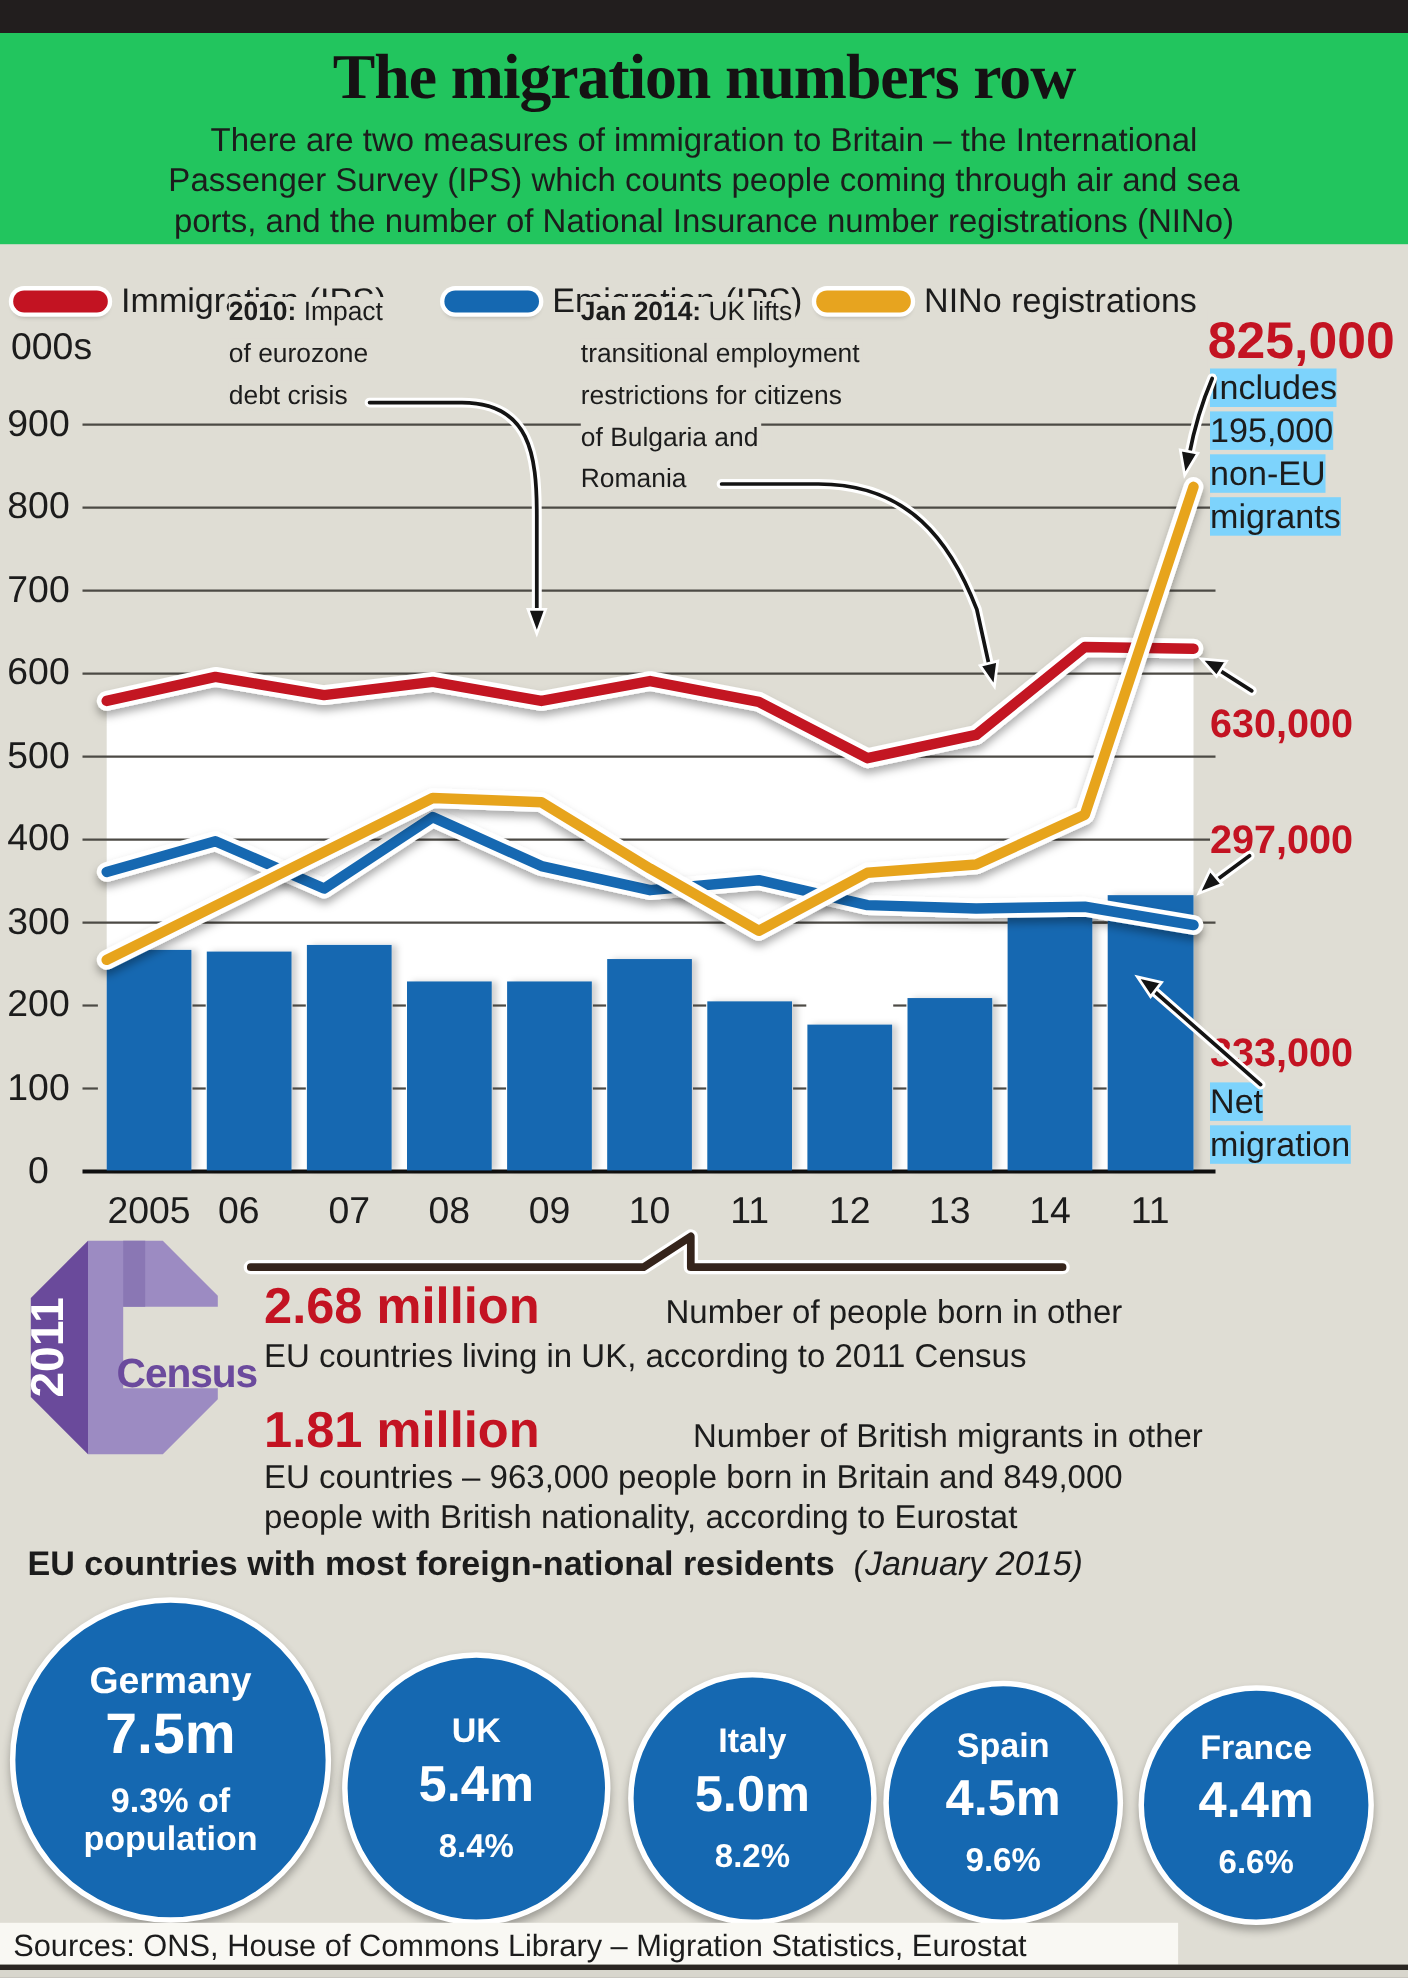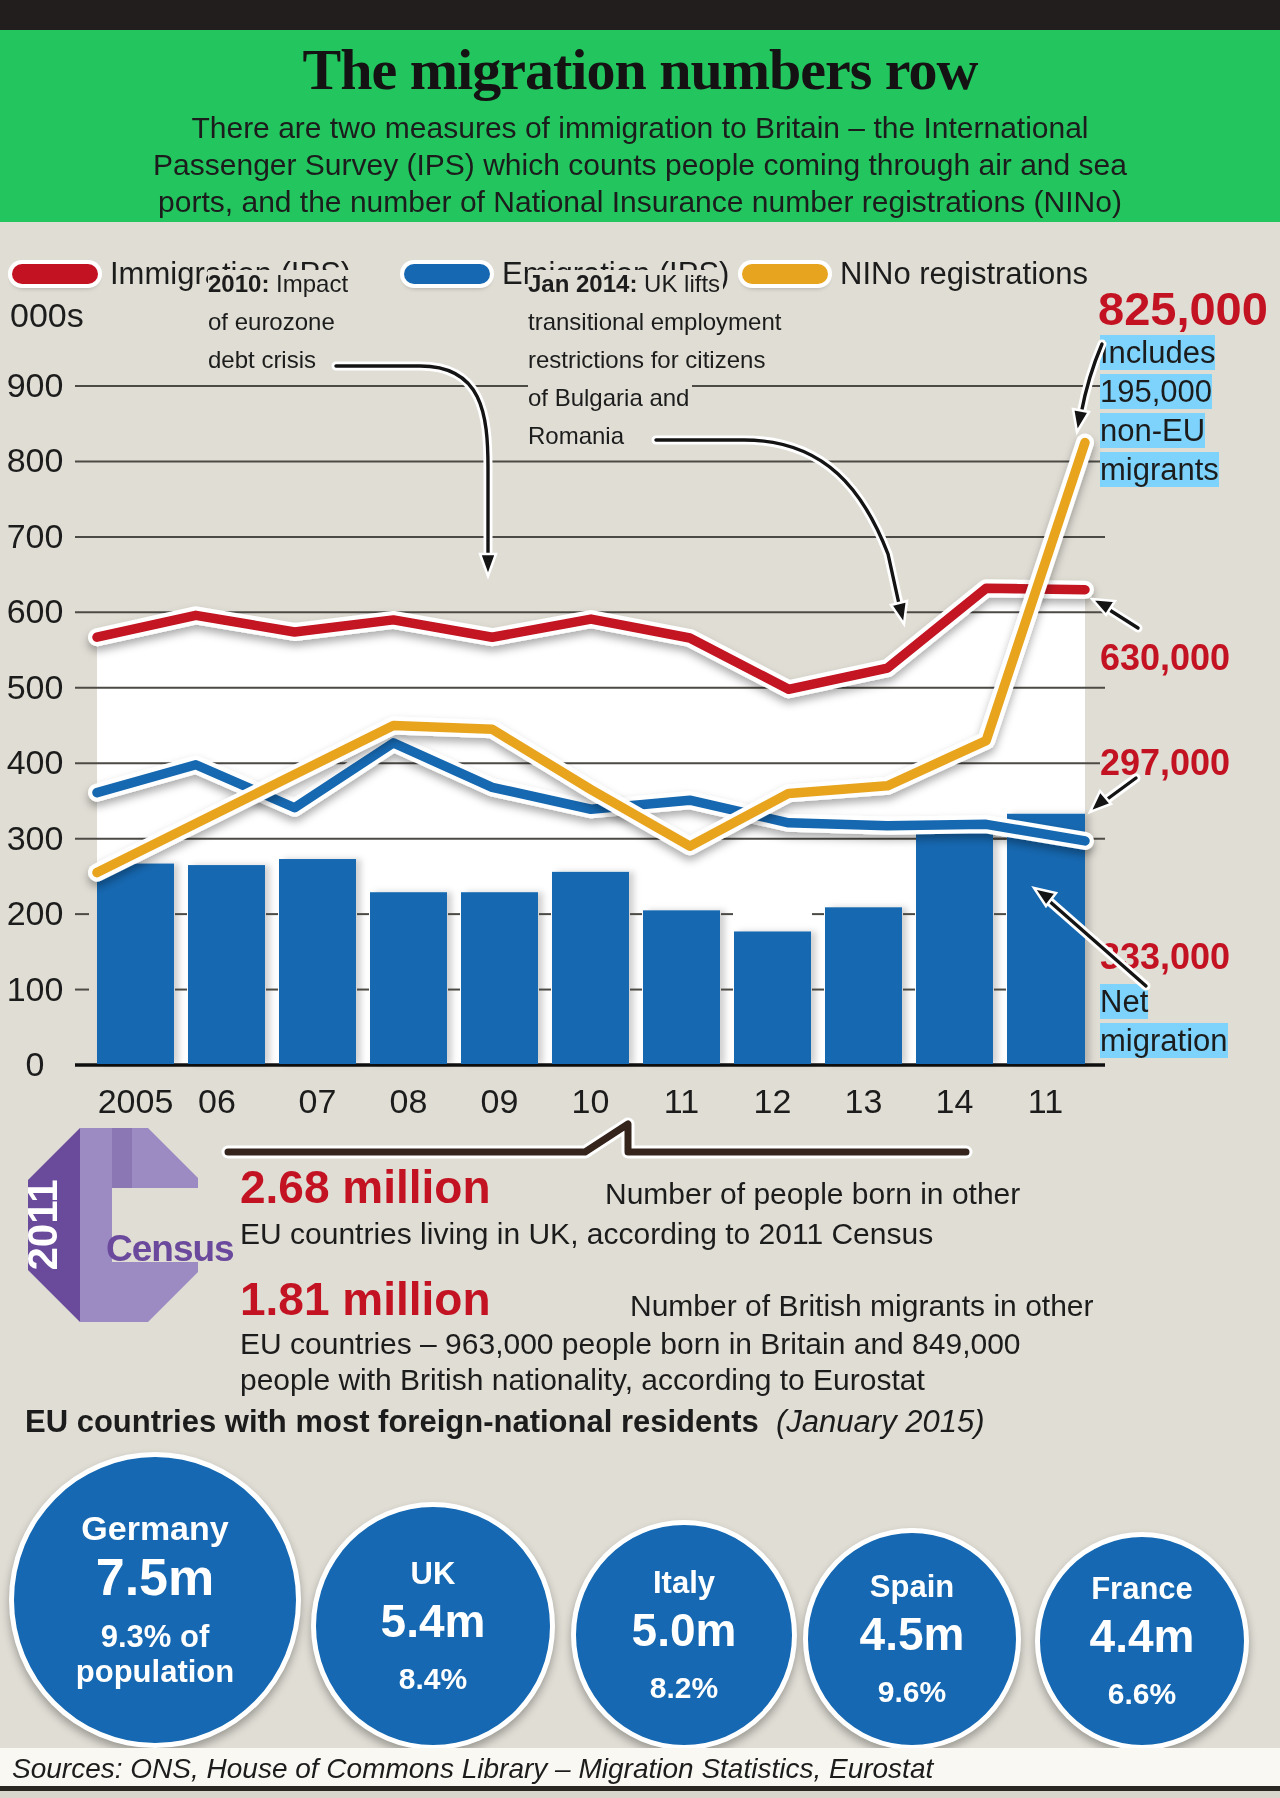--- a/index.html
+++ b/index.html
@@ -49,21 +49,21 @@
   .circle{position:absolute;background:#1568b1;border:5px solid #fff;border-radius:50%;
           box-shadow:0 5px 8px rgba(0,0,0,.3);display:flex;flex-direction:column;
           align-items:center;justify-content:center;color:#fff;text-align:center;font-weight:bold;}
   .circle .cname{font-size:31px;line-height:34px;}
   .circle .cval{font-size:46px;line-height:52px;margin-top:4px;}
   .circle .cshare{font-size:30px;line-height:35px;margin-top:14px;}
   .circle.big .cname{font-size:34px;}
   .circle.big .cval{font-size:52px;line-height:56px;}
   .circle.big .cshare{font-size:31px;}
   
-  .srcstrip{left:0;top:1748px;width:1280px;height:38px;background:#f9f8f3;font-style:italic;}
+  .srcstrip{left:0;top:1748px;width:1071px;height:38px;background:#f9f8f3;}
   .srctext{position:absolute;left:12px;top:5px;font-size:28px;color:#1c1c1c;}
   .botrule{left:0;top:1786px;width:1280px;height:5px;background:#2a2622;}
   .botpad{left:0;top:1791px;width:1280px;height:7px;background:#d8d6cd;}
 </style>
 </head>
 <body>
 
 <div class="stage">
 
   <div class="abs topbar"></div>

